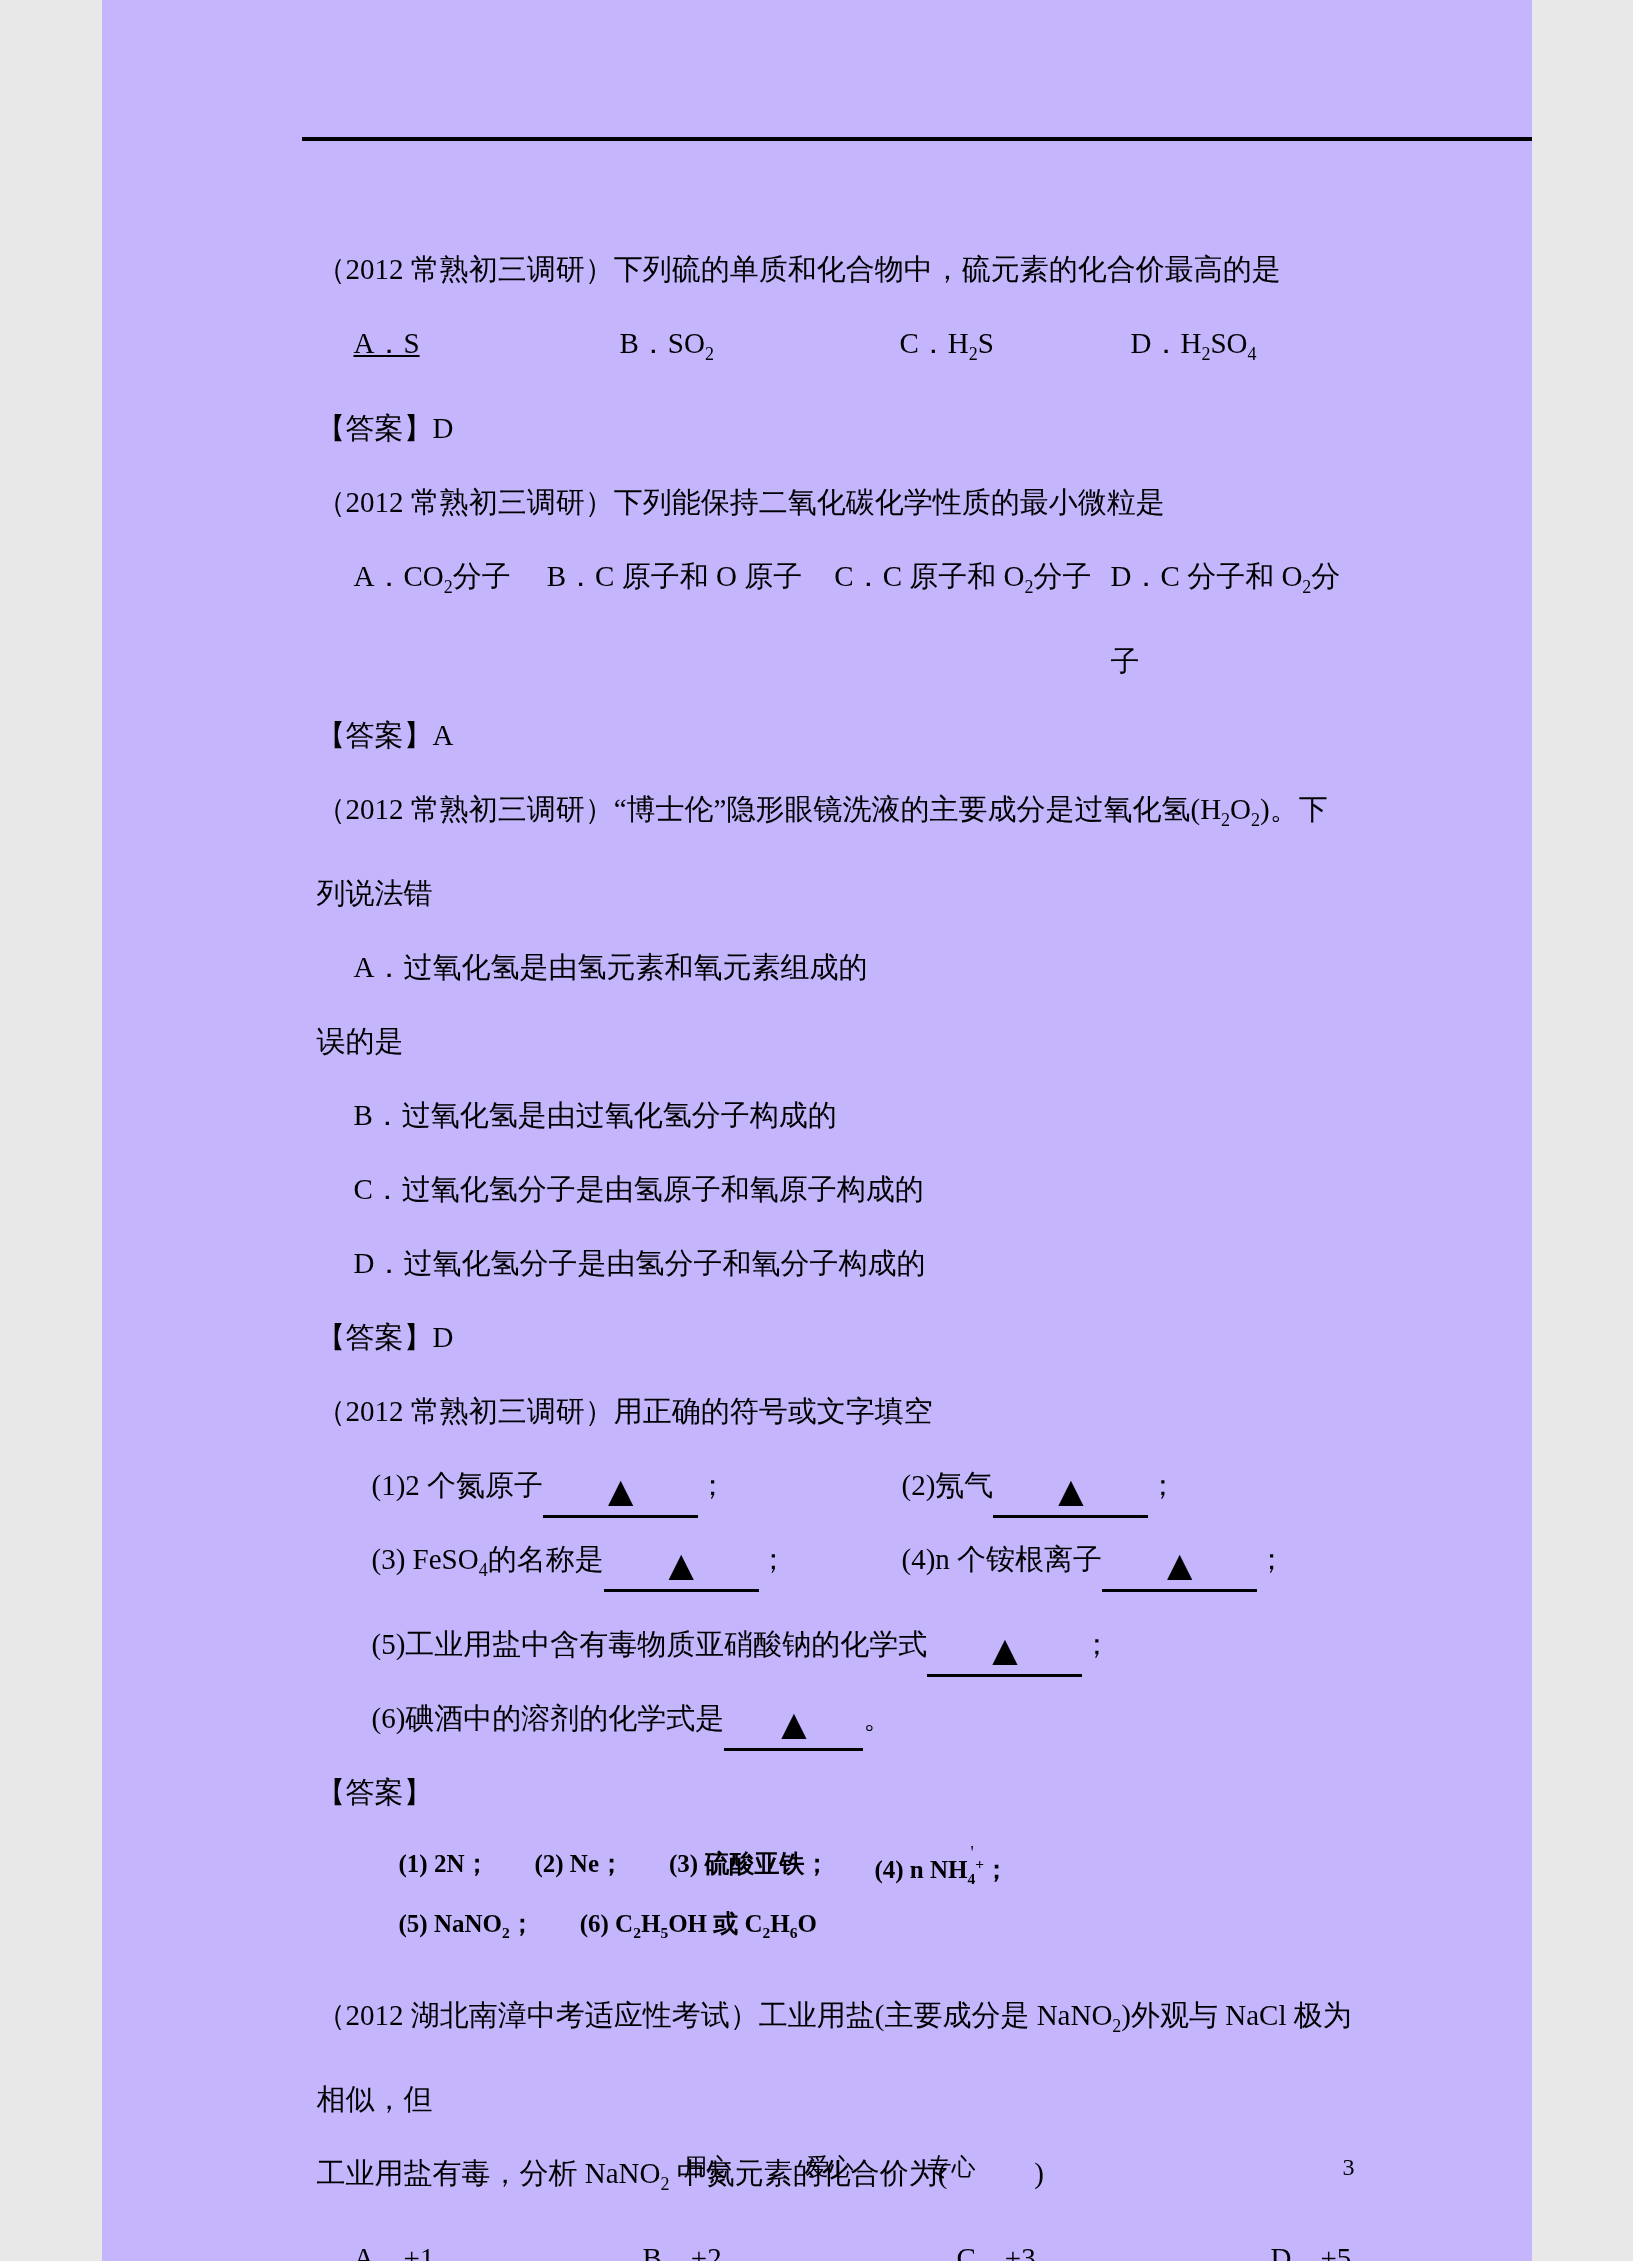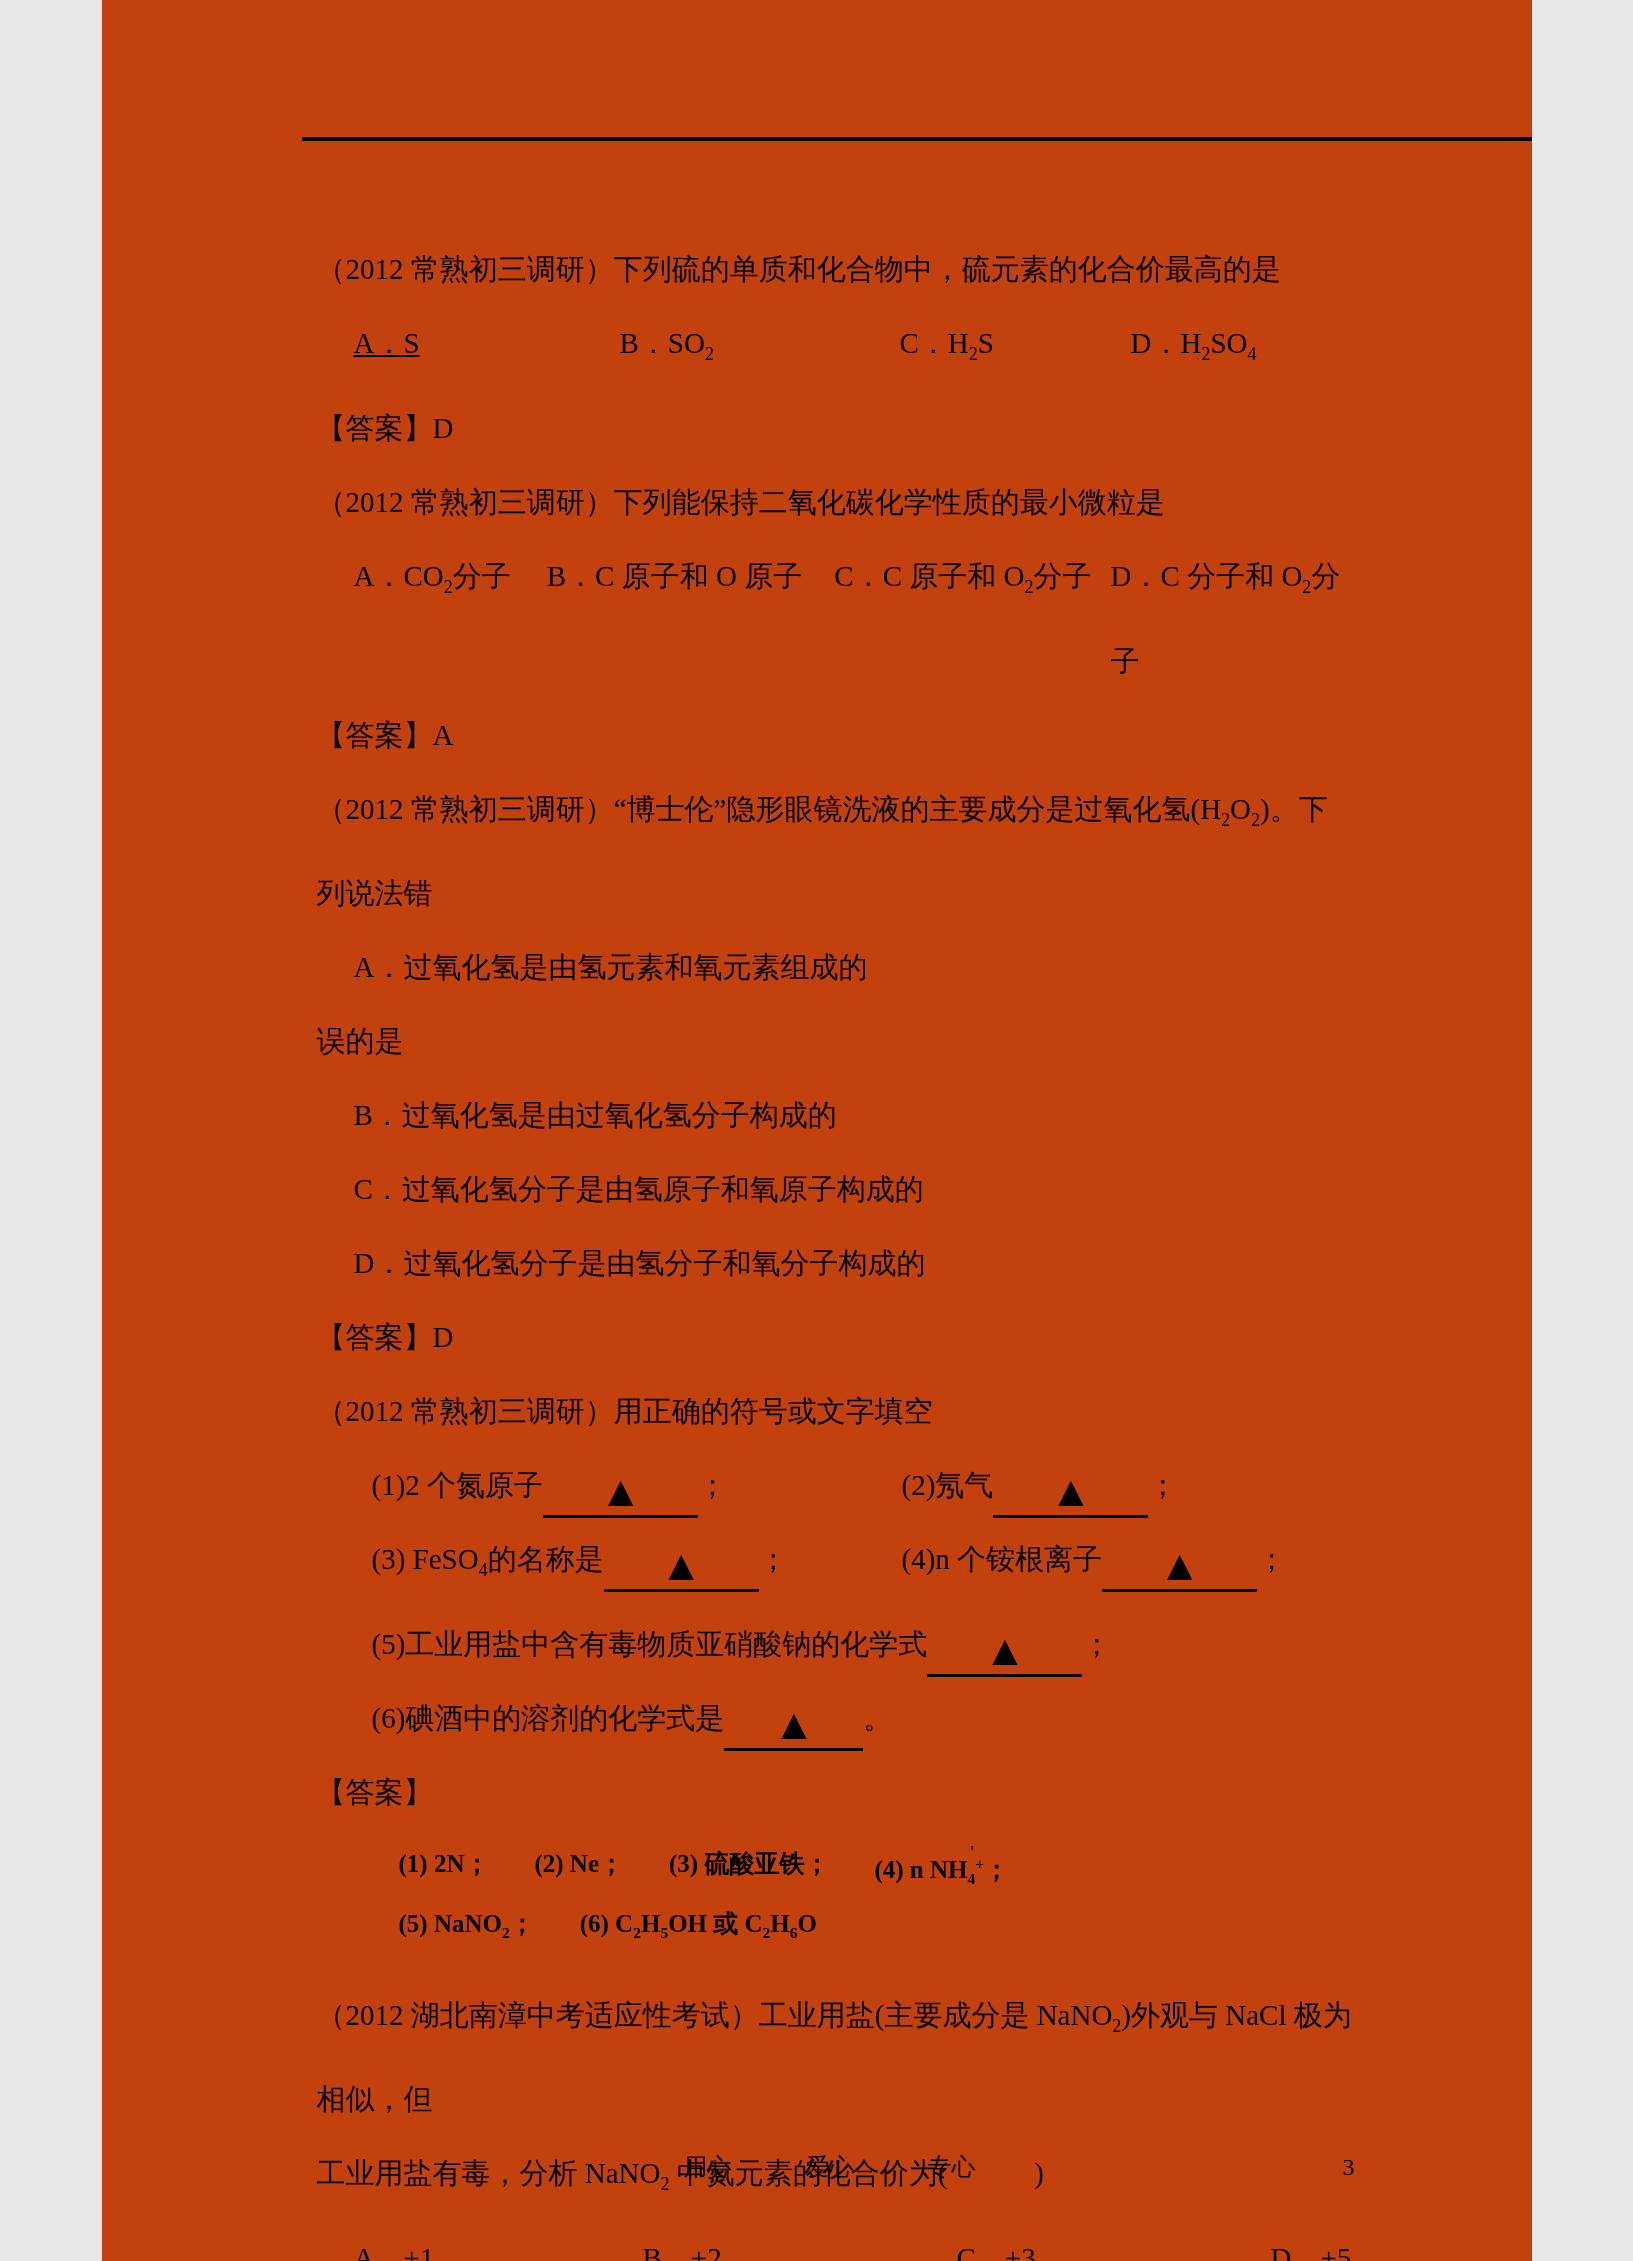--- a/index.html
+++ b/index.html
@@ -1,21 +1,21 @@
 <!DOCTYPE html>
 <html style="font-size:13px"><head>
 <meta charset="utf-8">
 <style>
   * { margin:0; padding:0; box-sizing:border-box; }
   html,body { background:#e8e8e8; }
   .page {
     position:relative;
     width:1430px; height:2261px;
     margin:0 auto;
-    background:#c2410c;
+    background:#c4b5fd;
     color:#000;
     font-family:"Liberation Serif","DejaVu Serif",serif;
     overflow:hidden;
   }
   .header-rule {
     position:absolute; left:200px; top:137px;
     width:1255px; height:4.1px; background:#000;
   }
   .content {
     position:absolute; left:0; top:0; width:100%;

